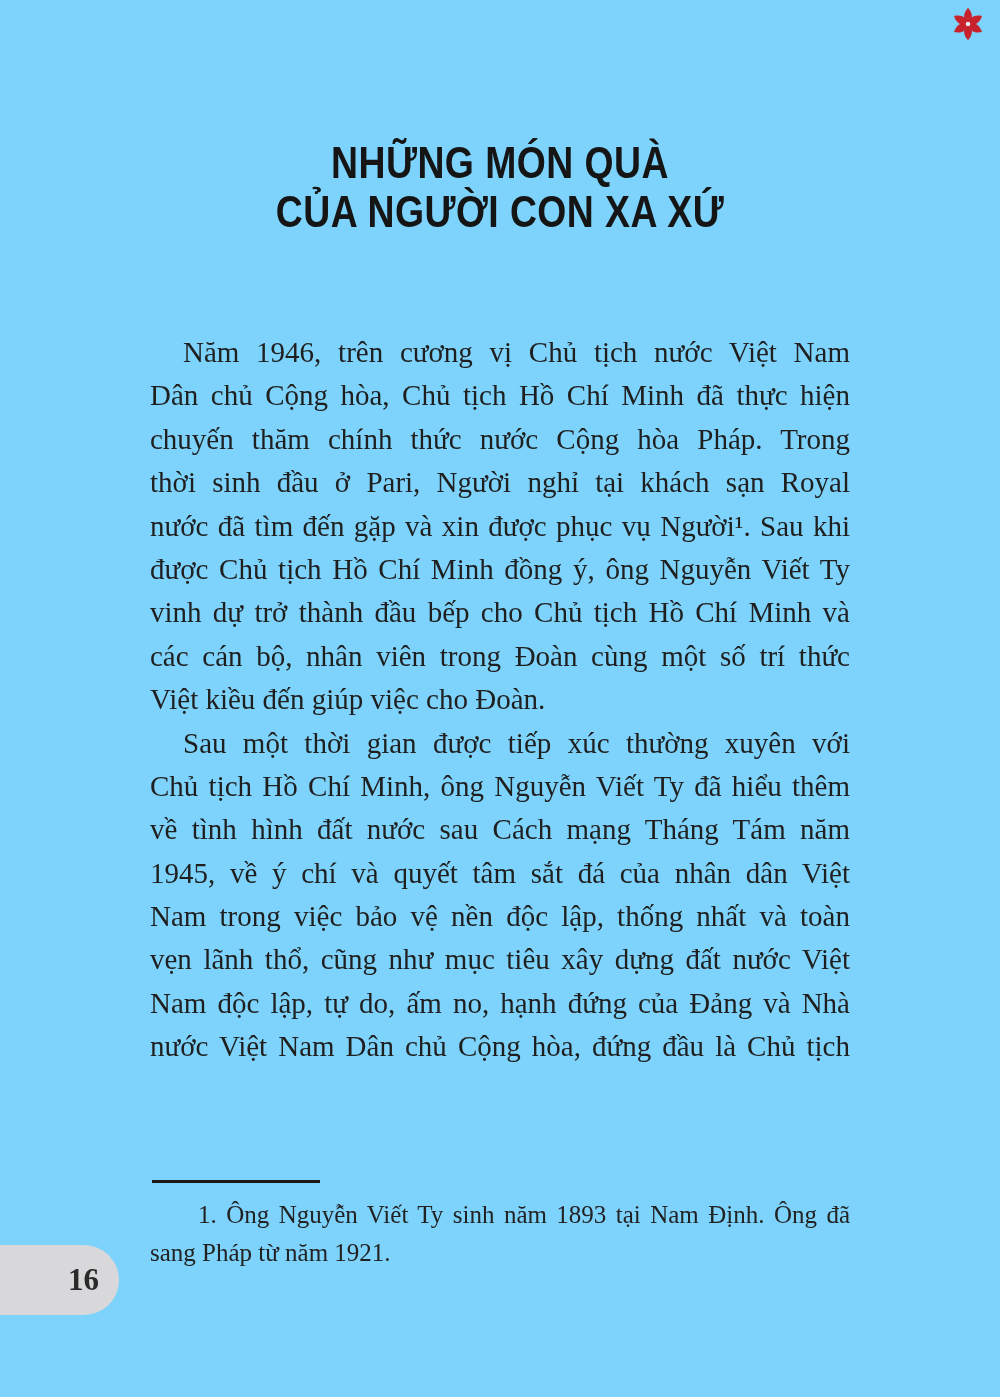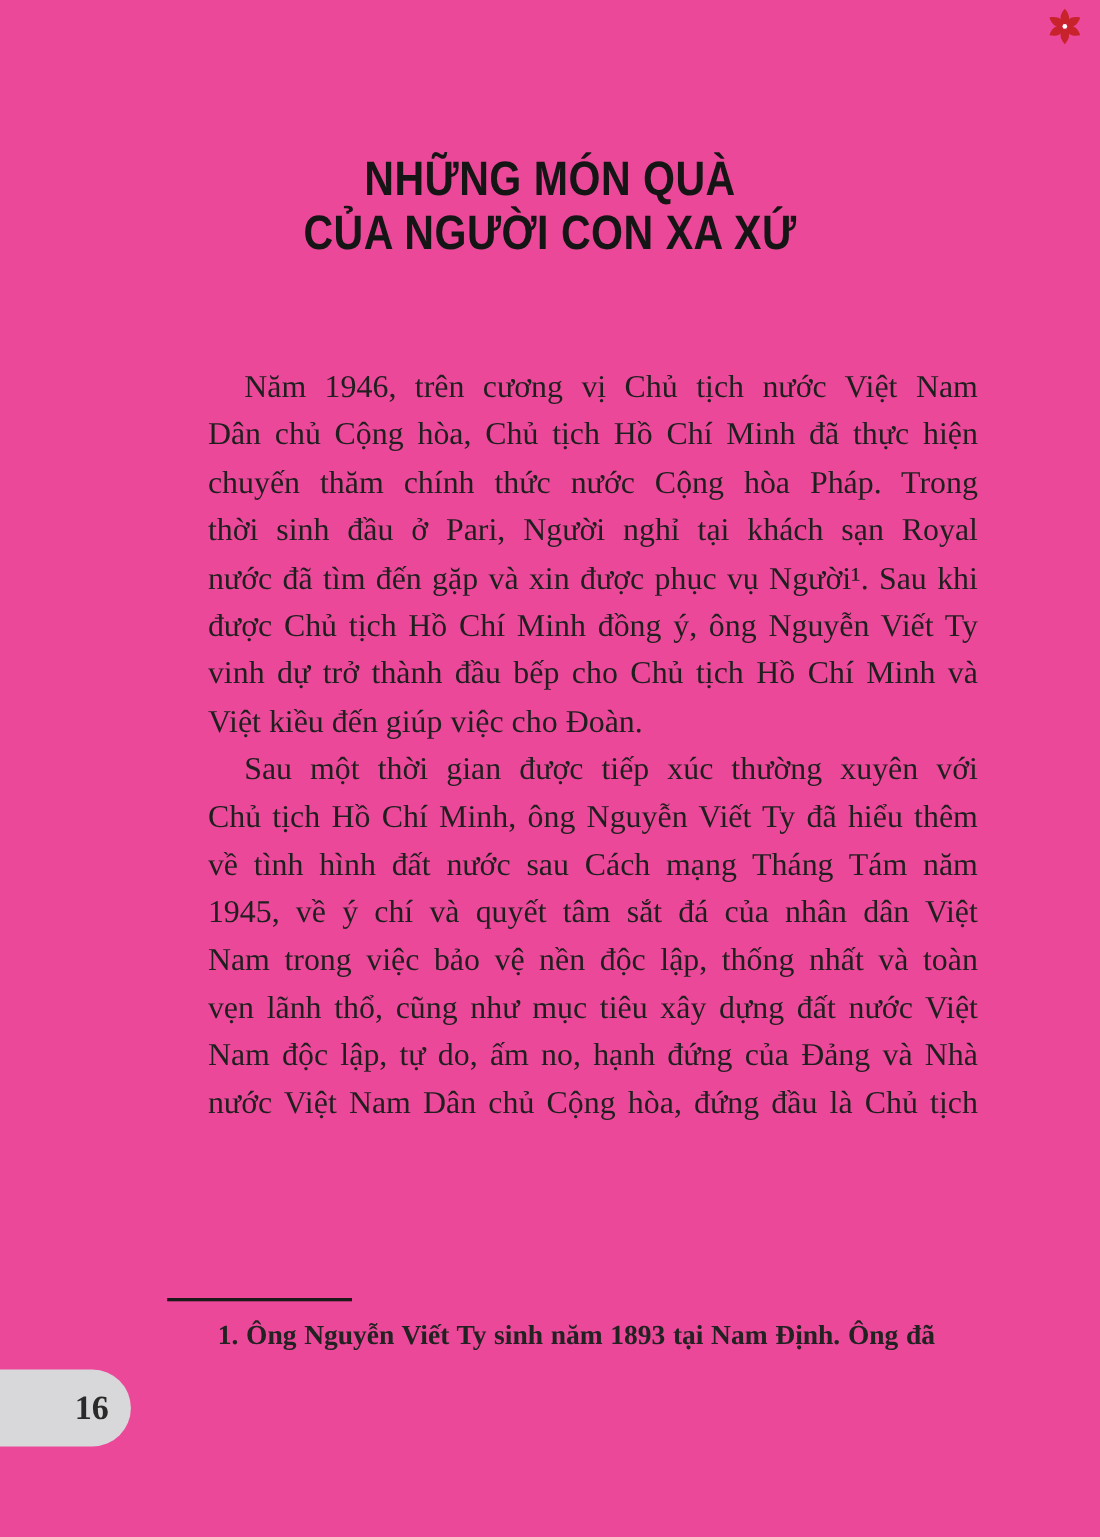--- a/index.html
+++ b/index.html
@@ -1,21 +1,21 @@
 <!DOCTYPE html>
 <html><head>
 <meta charset="utf-8">
 <style>
   * { margin: 0; padding: 0; box-sizing: border-box; }
   html, body { background: #ffffff; }
   .page {
     position: relative;
     width: 1000px;
     height: 1397px;
-    background: #ec4899;
+    background: #7dd3fc;
     overflow: hidden;
     font-family: "Liberation Serif", "DejaVu Serif", serif;
     color: #1f1f1f;
   }
   .flower {
     position: absolute;
     top: 5px;
     left: 949px;
     width: 38px;
     height: 38px;
@@ -39,21 +39,20 @@
     white-space: nowrap;
   }
   .body-text {
     position: absolute;
     top: 331px;
     left: 150px;
     width: 700px;
     font-size: 29px;
     line-height: 43.4px;
     color: #1f1f1f;
-    margin-left: 39px;
   }
   .bodyline {
     text-align: justify;
     text-align-last: justify;
     white-space: normal;
     height: 43.4px;
     overflow: visible;
   }
   .bodyline.first { text-indent: 33px; }
   .bodyline.lastleft { text-align-last: left; }
@@ -68,21 +67,21 @@
   .footnote {
     position: absolute;
     top: 1196px;
     left: 150px;
     width: 700px;
     font-size: 25px;
     line-height: 37.5px;
     color: #222222;
   }
   .footnote .bodyline { height: 37.5px; }
-  .footnote .bodyline.first { text-indent: 48px; font-weight: bold; }
+  .footnote .bodyline.first { text-indent: 48px; }
   .pagenum-pill {
     position: absolute;
     top: 1245px;
     left: 0;
     width: 119px;
     height: 70px;
     background: #d8d8da;
     border-radius: 0 38px 38px 0;
     display: flex;
     align-items: center;
@@ -119,34 +118,36 @@
   </h1>
 
   <div class="body-text" id="body-paragraphs">
       <div class="bodyline first">Năm 1946, trên cương vị Chủ tịch nước Việt Nam</div>
       <div class="bodyline">Dân chủ Cộng hòa, Chủ tịch Hồ Chí Minh đã thực hiện</div>
       <div class="bodyline">chuyến thăm chính thức nước Cộng hòa Pháp. Trong</div>
       <div class="bodyline">thời sinh đầu ở Pari, Người nghỉ tại khách sạn Royal</div>
       <div class="bodyline">nước đã tìm đến gặp và xin được phục vụ Người¹. Sau khi</div>
       <div class="bodyline">được Chủ tịch Hồ Chí Minh đồng ý, ông Nguyễn Viết Ty</div>
       <div class="bodyline">vinh dự trở thành đầu bếp cho Chủ tịch Hồ Chí Minh và</div>
+      <div class="bodyline">các cán bộ, nhân viên trong Đoàn cùng một số trí thức</div>
       <div class="bodyline lastleft">Việt kiều đến giúp việc cho Đoàn.</div>
       <div class="bodyline first">Sau một thời gian được tiếp xúc thường xuyên với</div>
       <div class="bodyline">Chủ tịch Hồ Chí Minh, ông Nguyễn Viết Ty đã hiểu thêm</div>
       <div class="bodyline">về tình hình đất nước sau Cách mạng Tháng Tám năm</div>
       <div class="bodyline">1945, về ý chí và quyết tâm sắt đá của nhân dân Việt</div>
       <div class="bodyline">Nam trong việc bảo vệ nền độc lập, thống nhất và toàn</div>
       <div class="bodyline">vẹn lãnh thổ, cũng như mục tiêu xây dựng đất nước Việt</div>
       <div class="bodyline">Nam độc lập, tự do, ấm no, hạnh đứng của Đảng và Nhà</div>
       <div class="bodyline">nước Việt Nam Dân chủ Cộng hòa, đứng đầu là Chủ tịch</div>
     </div>
 
   <div class="footnote-rule"></div>
 
   <div class="footnote" id="footnote-lines">
       <div class="bodyline first">1. Ông Nguyễn Viết Ty sinh năm 1893 tại Nam Định. Ông đã</div>
+      <div class="bodyline lastleft">sang Pháp từ năm 1921.</div>
     </div>
 
   <div class="pagenum-pill">
     <span class="pagenum">16</span>
   </div>
 
 </div>
 
 </body></html>

